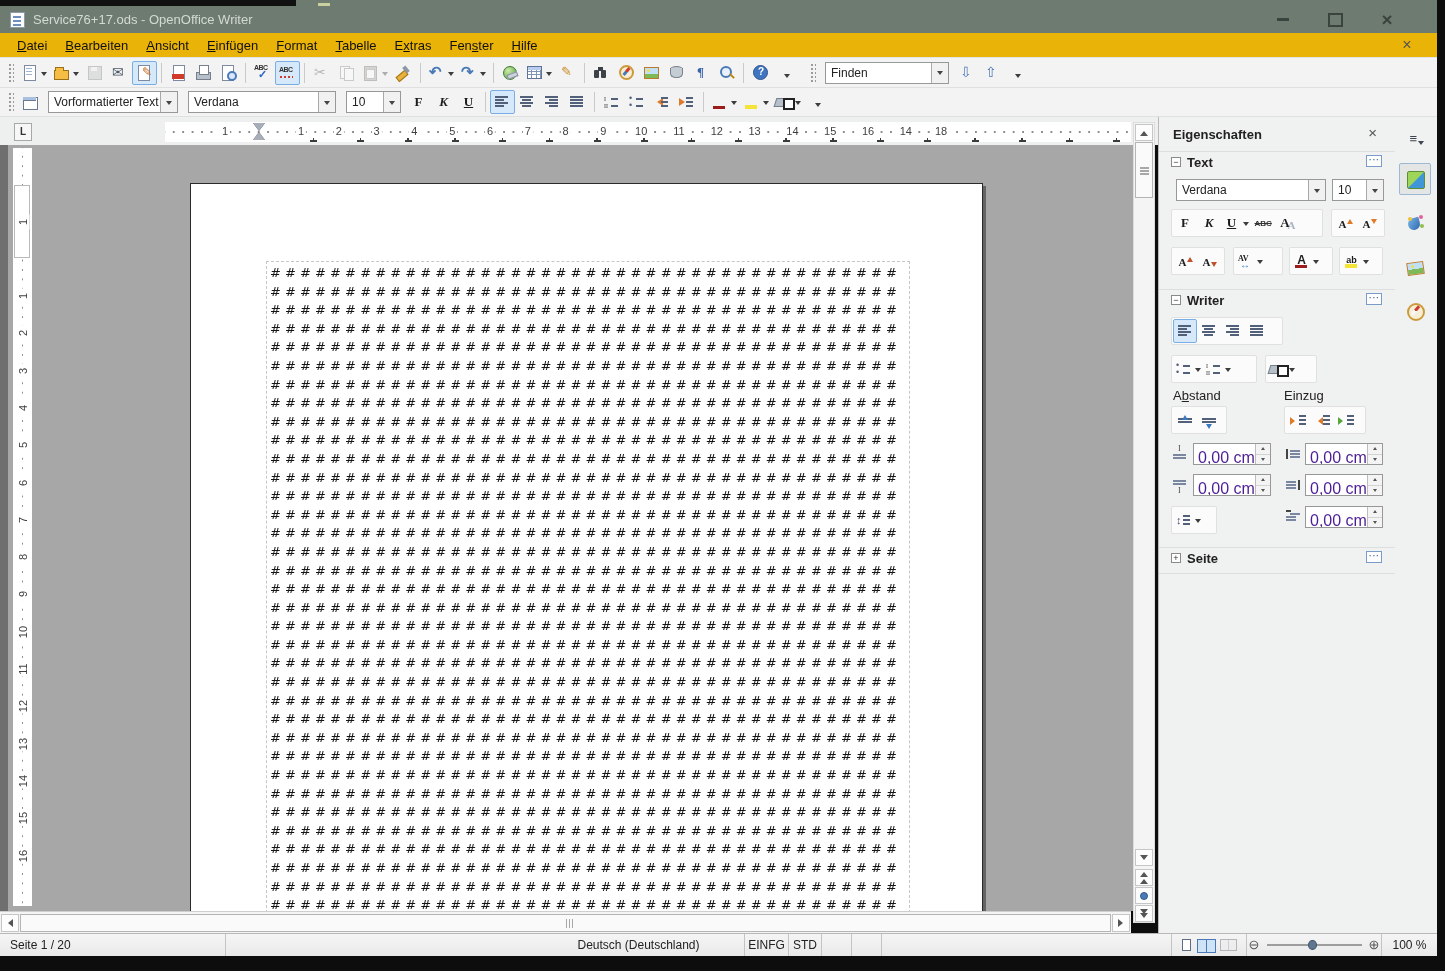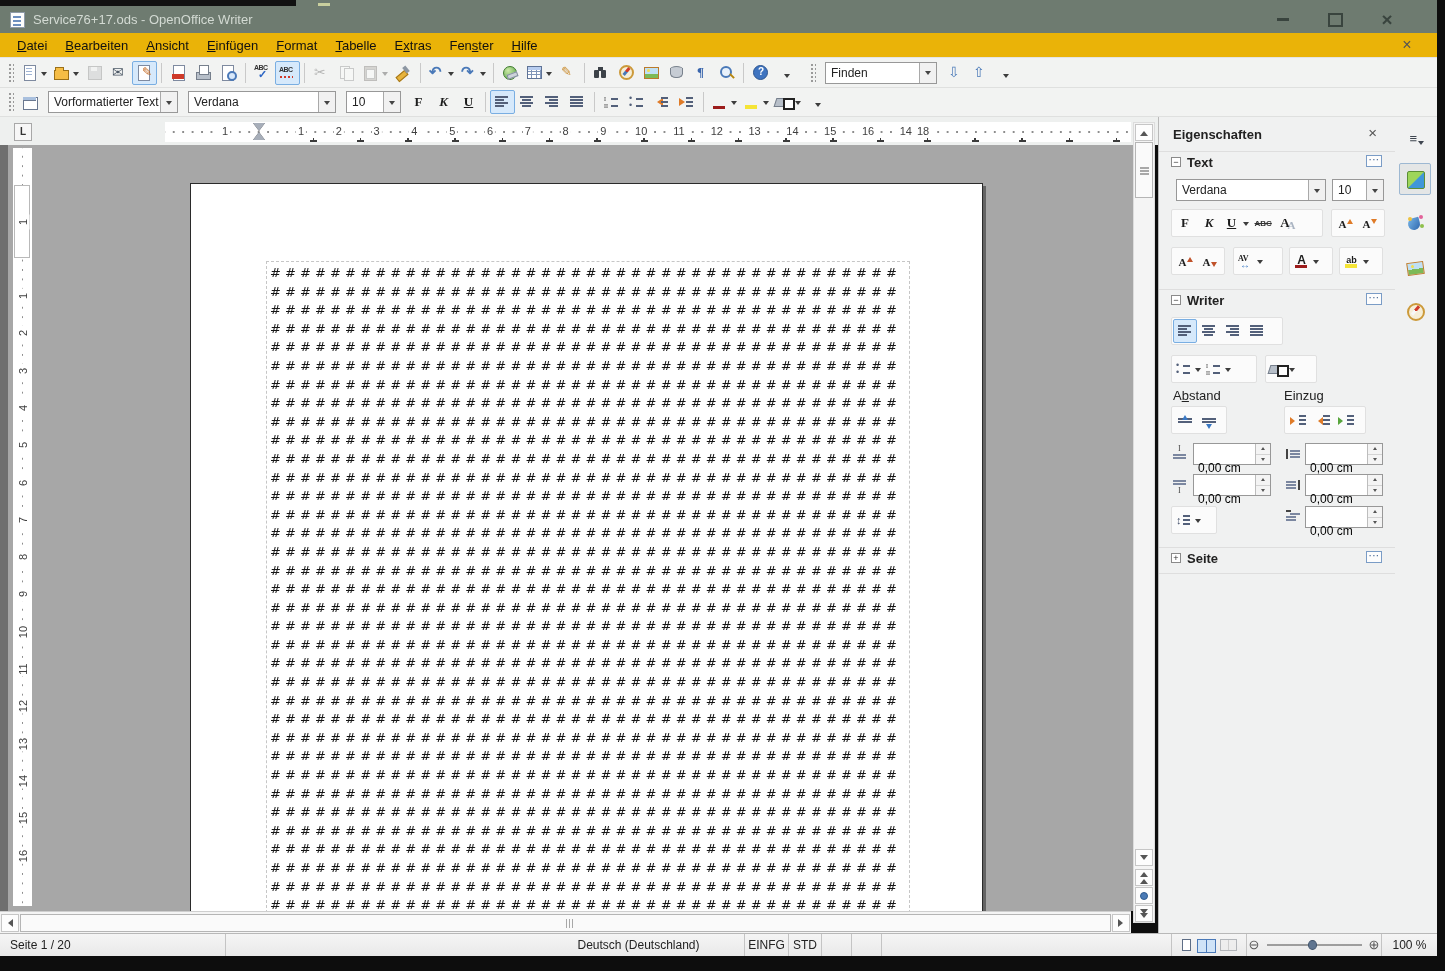--- a/index.html
+++ b/index.html
@@ -196,21 +196,21 @@
 .cbox{position:absolute;left:12px;top:5px;width:10px;height:10px;border:1px solid #8a8a8a;background:#fff;font:9px/8px "Liberation Sans",sans-serif;color:#333;text-align:center}
 .sect-t{position:absolute;left:28px;top:3px;font-weight:bold;font-size:13px;color:#222}
 .launcher{position:absolute;right:14px;top:3px;width:16px;height:12px;border:1px solid #7a9cc6;background:#fdfdfd}
 .launcher::after{content:"···";position:absolute;left:2px;top:-2px;font:bold 8px/12px "Liberation Sans",sans-serif;color:#4a6a96;letter-spacing:1px}
 .btngroup{position:absolute;display:flex;align-items:center;background:#fbfbfb;border:1px solid #e0e0e0;border-radius:2px;padding:1px;height:28px}
 .pbtn{height:24px;min-width:24px;display:flex;align-items:center;justify-content:center;border:1px solid transparent;border-radius:2px;position:relative;padding:0 1px}
 .pbtn.active{background:#d6e9fb;border-color:#79aee2}
 .sb-label{position:absolute;font-size:13px;color:#222}
 .spinrow-icon{position:absolute;width:17px;height:17px}
 .spin{position:absolute;display:flex;width:78px;height:22px;border:1px solid #989898;background:#fff}
-.spin .val{flex:1;font-size:12px;padding:17px 4px;color:#000000;white-space:nowrap;overflow:hidden}
+.spin .val{flex:1;font-size:16px;padding:5px 4px;color:#4c1d95;white-space:nowrap;overflow:hidden}
 .spin .sbtns{width:15px;border-left:1px solid #bdbdbd;display:flex;flex-direction:column}
 .spin .sb-u,.spin .sb-d{flex:1;display:flex;align-items:center;justify-content:center;background:#f4f4f4}
 .spin .sb-u{border-bottom:1px solid #d3d3d3}
 .spin .sb-u::after{content:"";border:2.5px solid transparent;border-bottom:3.5px solid #555;margin-top:-2px}
 .spin .sb-d::after{content:"";border:2.5px solid transparent;border-top:3.5px solid #555;margin-bottom:-2px}
 .tabstrip{position:absolute;left:1395px;top:117px;width:42px;height:816px;background:#f0f1f1}
 .tabitem{position:absolute;left:4px;width:32px;height:32px;display:flex;align-items:center;justify-content:center;border:1px solid transparent;border-radius:2px}
 .tabitem.active{background:#e4e6e6;border-color:#9db8d2}
 
 .statusbar{position:absolute;left:0;top:933px;width:1437px;height:23px;background:linear-gradient(#f5f5f5,#e9e9e9);border-top:1px solid #b8b8b8;font-size:12px;color:#222}
@@ -353,21 +353,21 @@
         <span class="ic i-zoom"></span>
       </span>
       <span class="sep"></span>
       <span class="tbtn">
         <span class="ic i-help"></span>
       </span>
       <span class="tbtn" style="align-self: flex-end;">
         <span class="dd"></span>
       </span>
       <span class="grip" style="margin-left: 12px;"></span>
-      <div class="combo" style="width: 112px;">
+      <div class="combo" style="width: 124px;">
         <span class="cval">Finden</span>
         <span class="cbtn"></span>
       </div>
       <span class="tbtn">
         <span class="ic i-find-next"></span>
       </span>
       <span class="tbtn">
         <span class="ic i-find-previous"></span>
       </span>
       <span class="tbtn" style="align-self: flex-end;">
@@ -464,21 +464,21 @@
         <span class="hnum" style="left: 400.6px;">8</span>
         <span class="hnum" style="left: 438.4px;">9</span>
         <span class="hnum" style="left: 476.2px;">10</span>
         <span class="hnum" style="left: 514px;">11</span>
         <span class="hnum" style="left: 551.8px;">12</span>
         <span class="hnum" style="left: 589.6px;">13</span>
         <span class="hnum" style="left: 627.4px;">14</span>
         <span class="hnum" style="left: 665.2px;">15</span>
         <span class="hnum" style="left: 703px;">16</span>
         <span class="hnum" style="left: 740.8px;">14</span>
-        <span class="hnum" style="left: 758px;">18</span>
+        <span class="hnum" style="left: 776px;">18</span>
         <span class="tabmark" style="left: 145px;"></span>
         <span class="tabmark" style="left: 192.25px;"></span>
         <span class="tabmark" style="left: 239.5px;"></span>
         <span class="tabmark" style="left: 286.75px;"></span>
         <span class="tabmark" style="left: 334px;"></span>
         <span class="tabmark" style="left: 381.25px;"></span>
         <span class="tabmark" style="left: 428.5px;"></span>
         <span class="tabmark" style="left: 475.75px;"></span>
         <span class="tabmark" style="left: 523px;"></span>
         <span class="tabmark" style="left: 570.25px;"></span>

